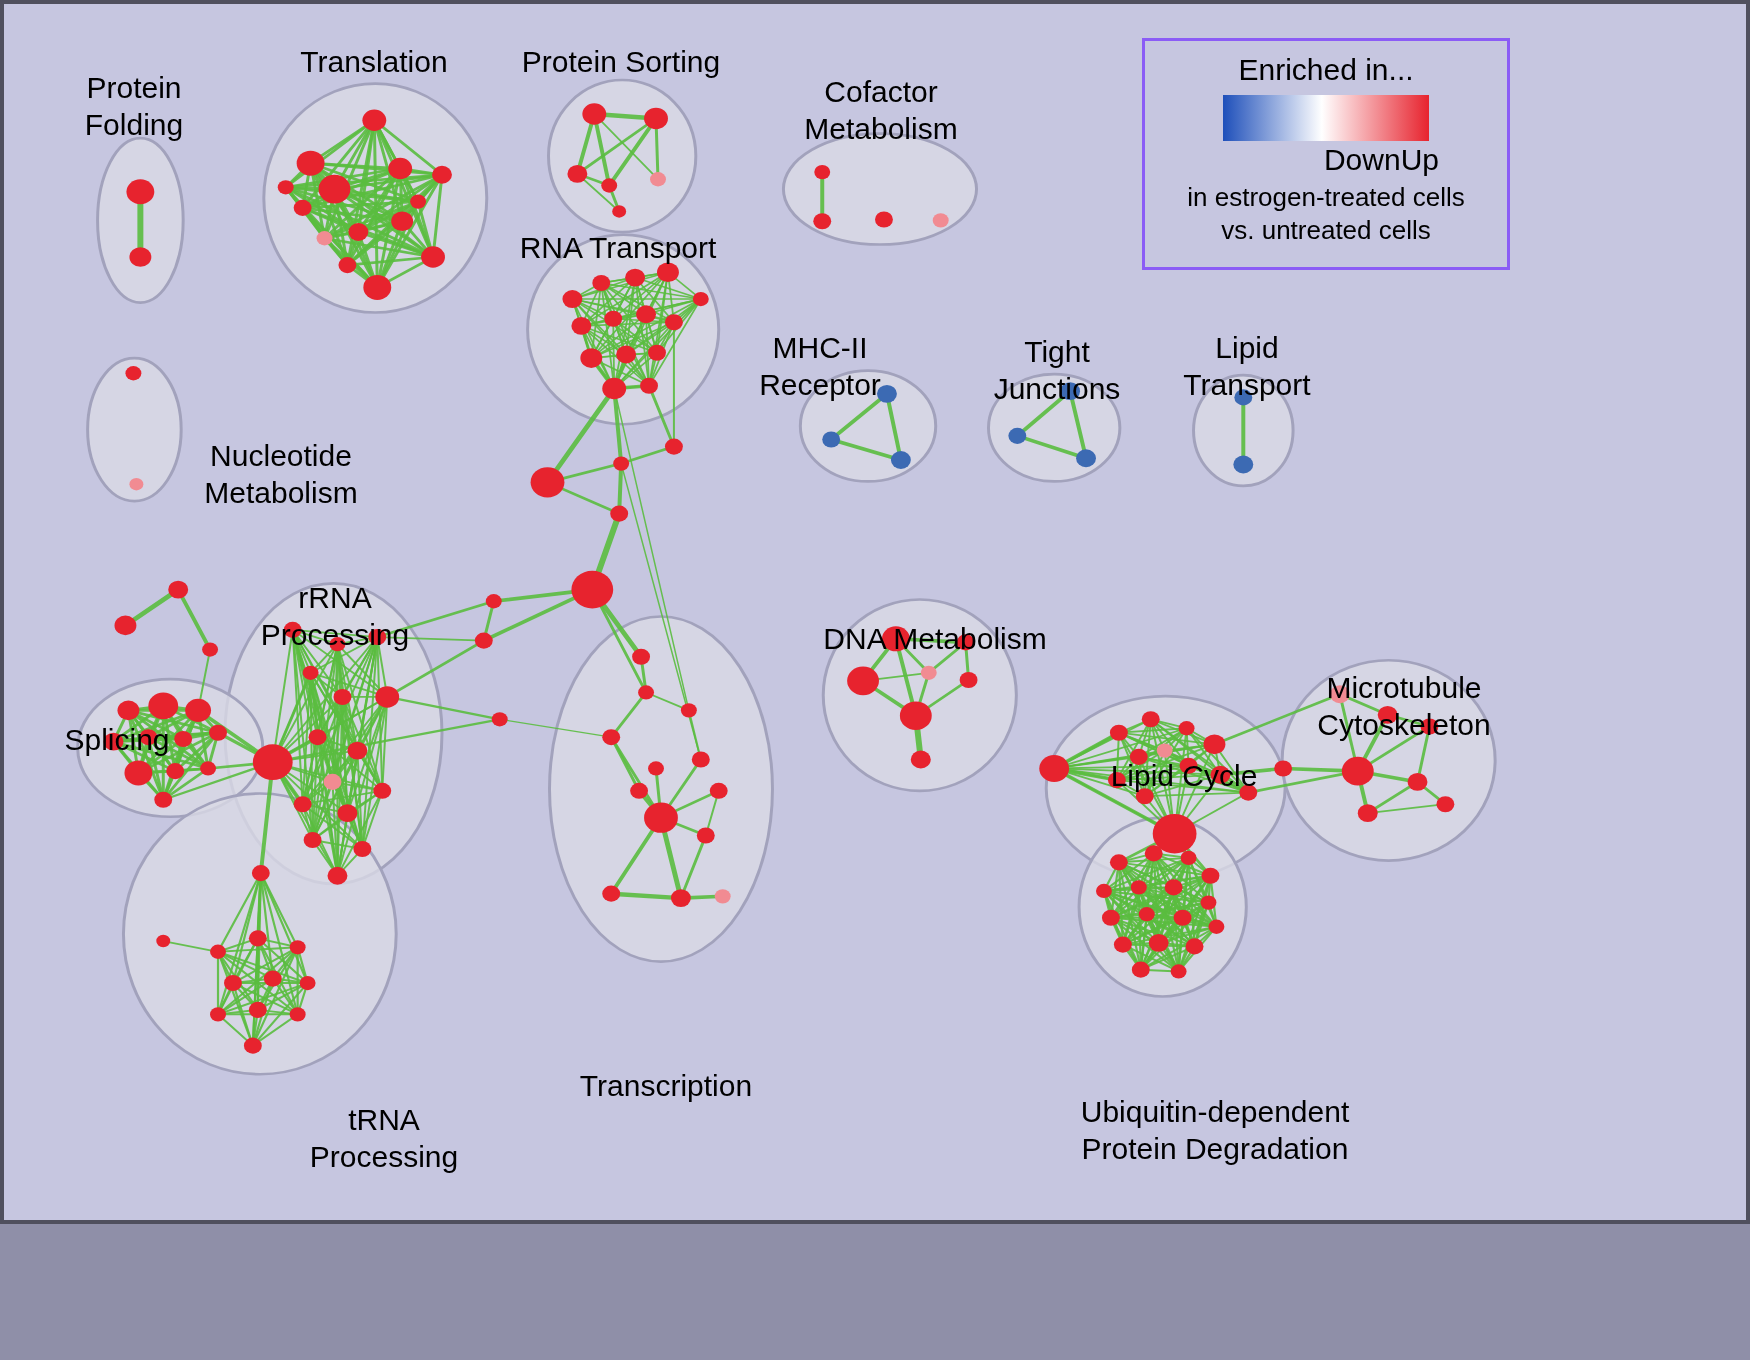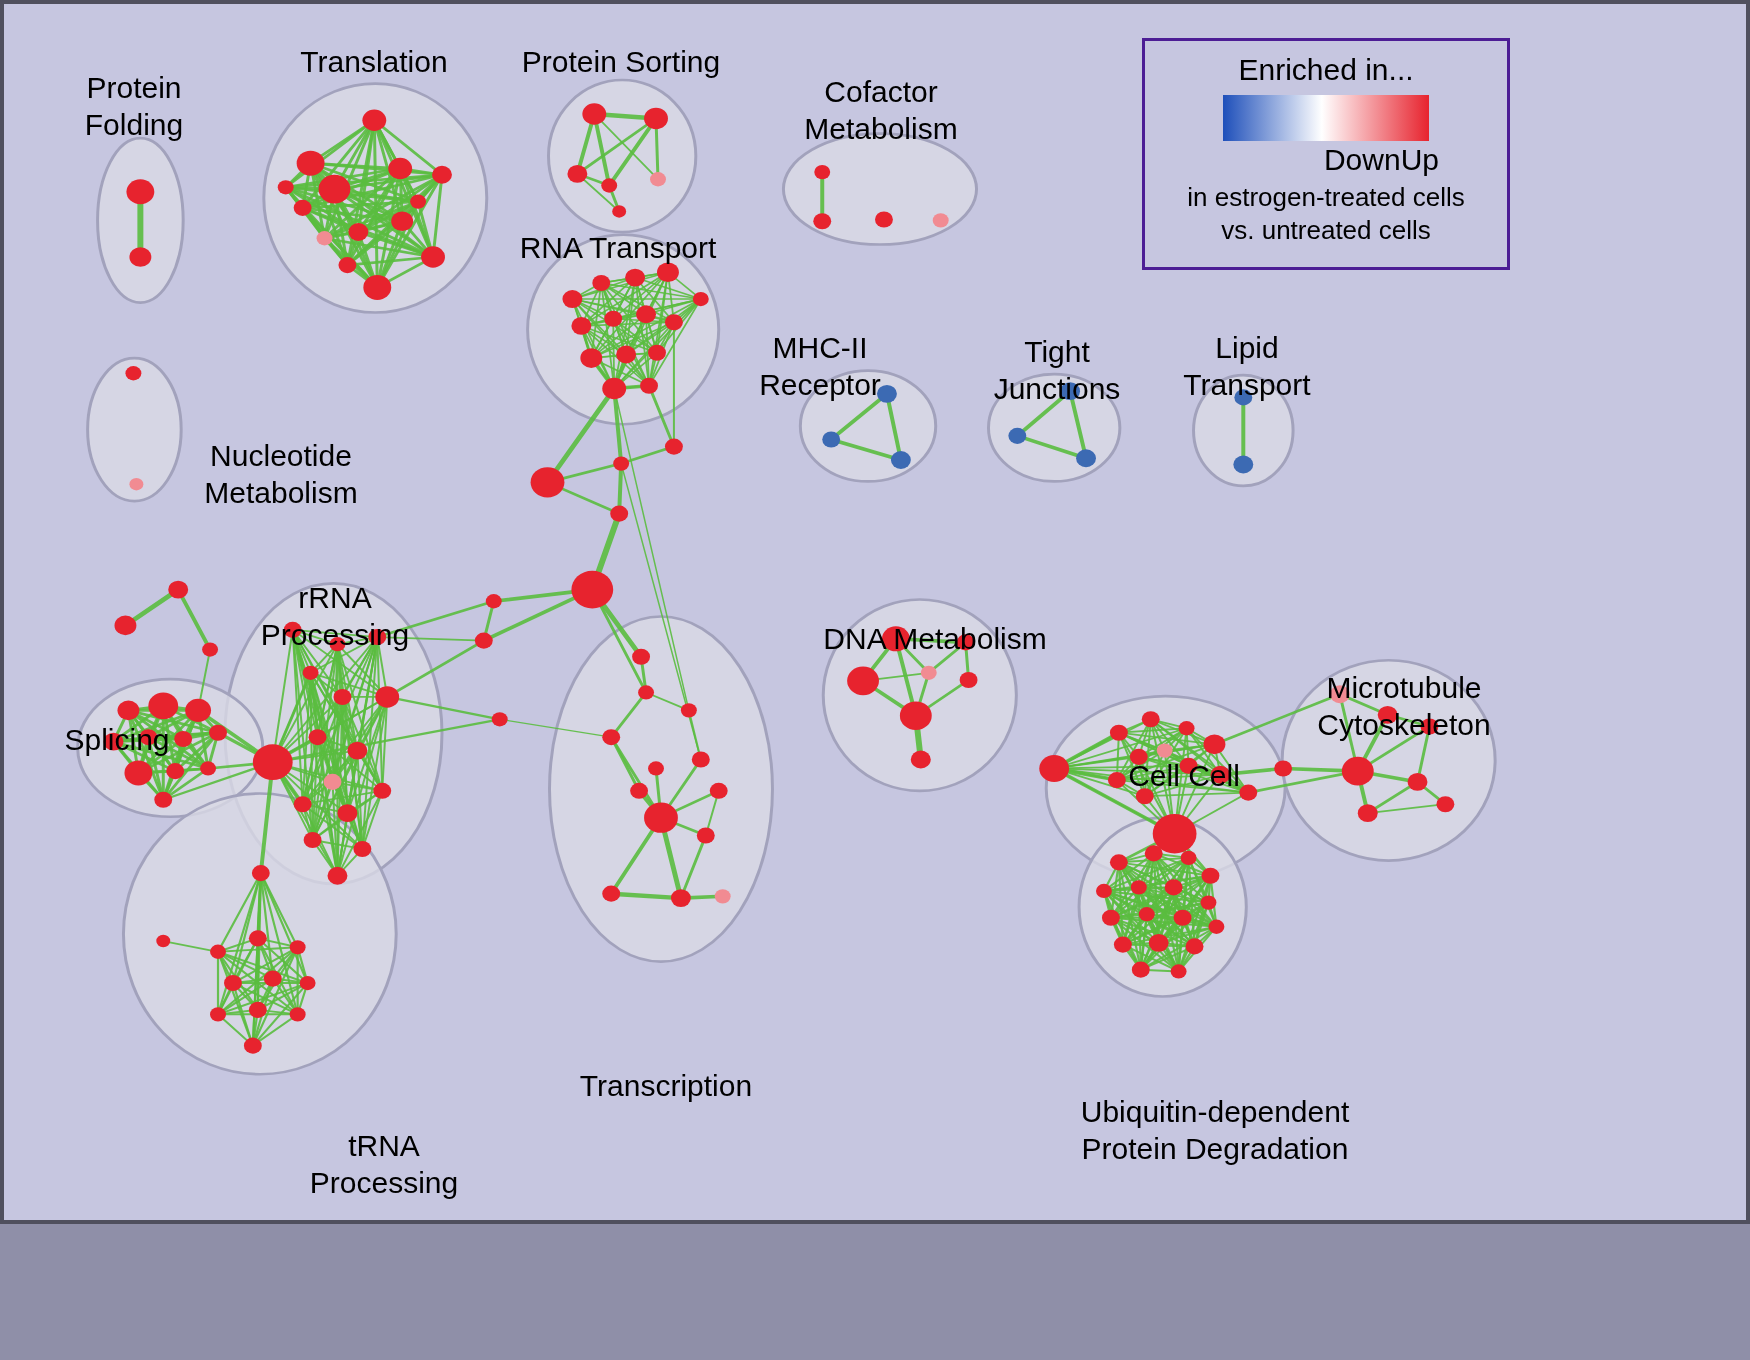--- a/index.html
+++ b/index.html
@@ -1,21 +1,21 @@
 <!DOCTYPE html>
 <html><head>
 <meta charset="utf-8">
 <style>
   html,body{margin:0;padding:0;}
   body{font-family:"Liberation Sans",sans-serif;background:#8f8fa8;}
   #figure{position:relative;width:1750px;height:1224px;background:#c6c6e0;border:4px solid #50505e;box-sizing:border-box;overflow:hidden;}
   #network-svg{position:absolute;left:0;top:0;width:100%;height:100%;}
   .cluster-label{position:absolute;transform:translateX(-50%);font-size:30px;color:#000;
     white-space:pre-line;text-align:center;line-height:1.22;}
-  #legend{position:absolute;left:1138px;top:34px;width:368px;height:232px;border:3px solid #4c1d95;
+  #legend{position:absolute;left:1138px;top:34px;width:368px;height:232px;border:3px solid #8b5cf6;
     box-sizing:border-box;text-align:center;color:#000;}
   #legend-title{font-size:30px;margin-top:12px;}
   #legend-bar{width:206px;height:46px;margin:8px auto 0;}
   #legend-row{width:226px;margin:2px auto 0;display:flex;justify-content:flex-end;font-size:30px;}
   #legend-sub{font-size:26px;line-height:1.25;margin-top:4px;white-space:pre-line;text-align:center;}
 </style>
 </head>
 <body>
 
 <div id="figure">
@@ -950,25 +950,25 @@
 Receptor</div>
       <div class="cluster-label" style="left: 1053px; top: 330px;">Tight
 Junctions</div>
       <div class="cluster-label" style="left: 1243px; top: 326px;">Lipid
 Transport</div>
       <div class="cluster-label" style="left: 277px; top: 434px;">Nucleotide
 Metabolism</div>
       <div class="cluster-label" style="left: 331px; top: 576px;">rRNA
 Processing</div>
       <div class="cluster-label" style="left: 113px; top: 718px;">Splicing</div>
-      <div class="cluster-label" style="left: 380px; top: 1124px;">tRNA
+      <div class="cluster-label" style="left: 380px; top: 1098px;">tRNA
 Processing</div>
       <div class="cluster-label" style="left: 662px; top: 1064px;">Transcription</div>
       <div class="cluster-label" style="left: 931px; top: 617px; text-align: right;">DNA Metabolism</div>
-      <div class="cluster-label" style="left: 1180px; top: 754px;">Cell Cell</div>
+      <div class="cluster-label" style="left: 1180px; top: 754px;">Lipid Cycle</div>
       <div class="cluster-label" style="left: 1400px; top: 666px;">Microtubule
 Cytoskeleton</div>
       <div class="cluster-label" style="left: 1163px; top: 1090px; margin-left: 48px;">Ubiquitin-dependent
 Protein Degradation</div>
     </div>
 
   <div id="legend">
     <div id="legend-title">Enriched in...</div>
     <div id="legend-bar" style="background: linear-gradient(to right, rgb(30, 79, 186) 0%, rgb(255, 255, 255) 48%, rgb(231, 35, 46) 100%);"></div>
     <div id="legend-row">

